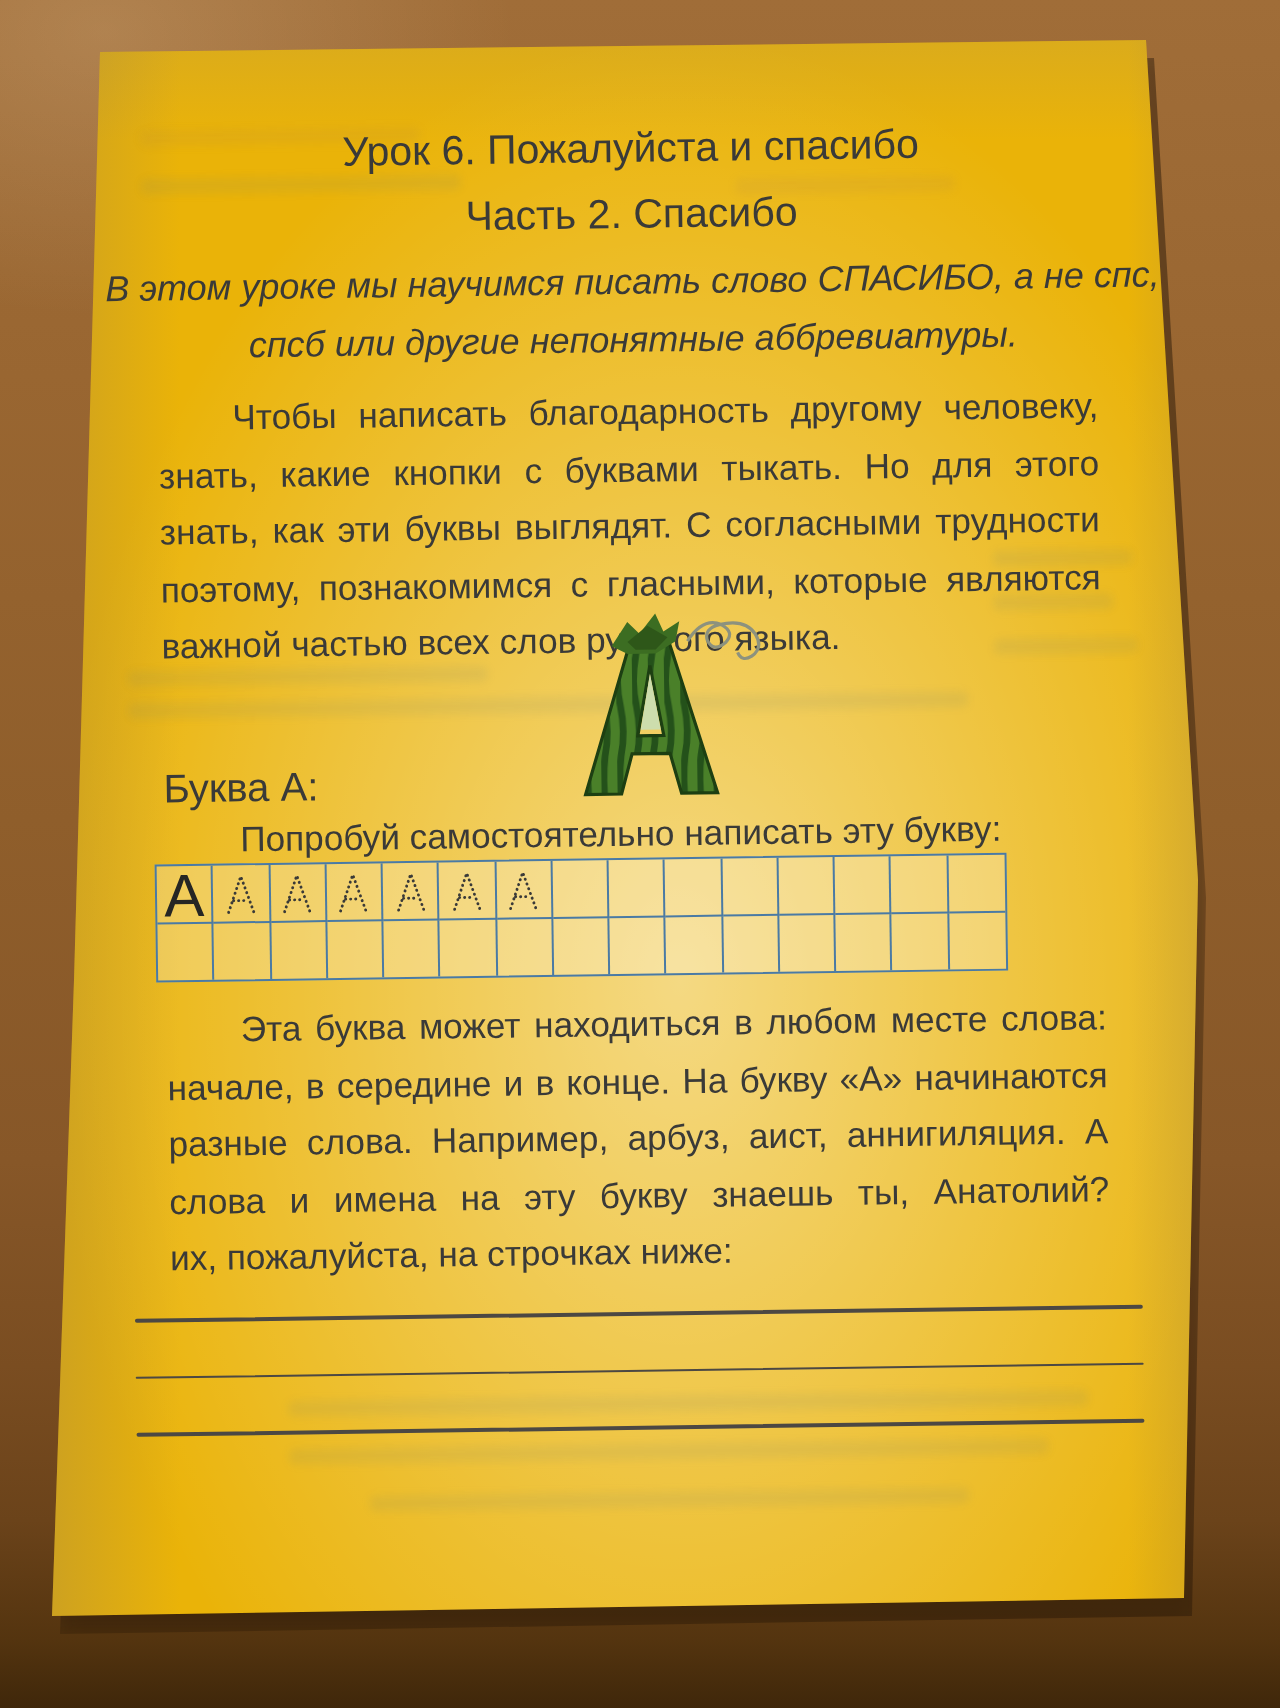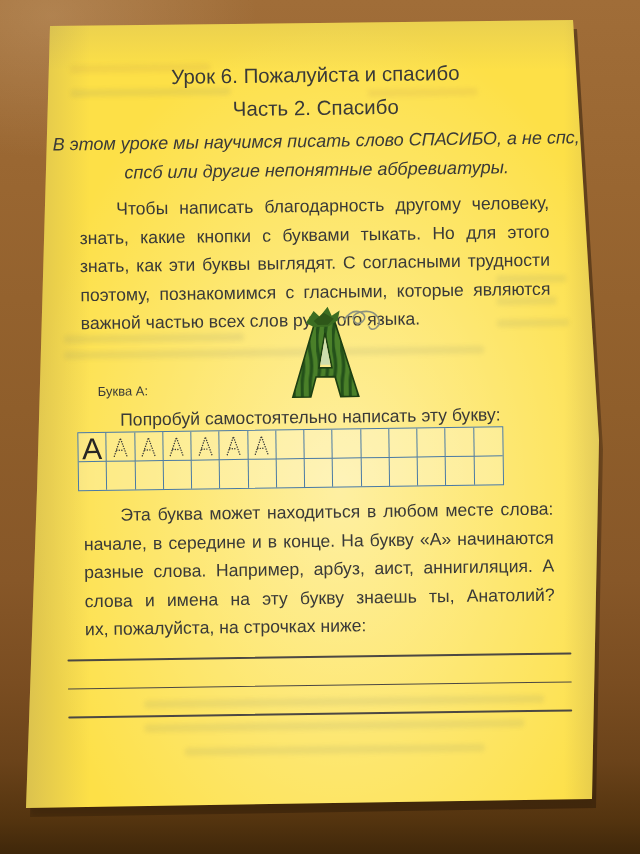--- a/index.html
+++ b/index.html
@@ -12,21 +12,21 @@
     background:radial-gradient(ellipse at 20% 10%,rgba(255,230,190,.18),transparent 70%);}
   
   .paper-shadow{
     position:absolute;left:20px;top:10px;width:582px;height:800px;
     background:rgba(32,17,4,.45);filter:blur(8px);
     transform:translate(4px,9px);
     clip-path:polygon(30px 16px,553px 10px,579px 430px,572px 789px,6px 798px,17px 480px);
   }
   .paper{
     position:absolute;left:20px;top:10px;width:582px;height:800px;
-    background:#fde047;
+    background:#eab308;
     clip-path:polygon(30px 16px,553px 10px,579px 430px,572px 789px,6px 798px,17px 480px);
   }
   .shade{position:absolute;inset:0;pointer-events:none;
     background:
       linear-gradient(90deg,rgba(130,115,95,.30),rgba(130,115,95,0) 70px),
       linear-gradient(270deg,rgba(140,125,100,.25),rgba(140,125,100,0) 38px),
       linear-gradient(180deg,rgba(150,138,115,.22),rgba(150,138,115,0) 60px),
       radial-gradient(ellipse at 55% 60%,rgba(255,255,252,.5),transparent 70%);
   }
   .content{position:absolute;inset:0;transform:rotate(-0.8deg);transform-origin:291px 400px;color:#3a3a38;}
@@ -36,21 +36,21 @@
   .doc-subtitle{top:85px;font-size:20.5px;line-height:25px;}
   .intro{top:117px;font-style:italic;font-size:18px;line-height:28.5px;}
 
   .para{position:absolute;left:62px;width:470px;font-size:17.6px;line-height:28.5px;}
   .para .pline{white-space:nowrap;text-align:justify;}
   .para .pline.just{text-align:justify;text-align-last:justify;white-space:normal;height:28.5px;overflow:hidden;}
   .para .pline.first{text-indent:37px;}
   .p1{top:182px;}
   .p2{top:488px;}
 
-  .letter-label{position:absolute;left:78px;top:371px;font-size:13px;}
+  .letter-label{position:absolute;left:62px;top:371px;font-size:20px;}
   .prompt{position:absolute;left:62px;top:397px;width:470px;font-size:17.6px;text-indent:38px;}
 
   
   .grid{
     position:absolute;left:57px;top:419px;width:424px;
     display:grid;grid-template-columns:repeat(15,1fr);grid-auto-rows:28.5px;
     border:1.8px solid #4a7aa4;background:rgba(255,255,255,.25);
   }
   .cell{border-right:1.3px solid #4a7aa4;border-bottom:1.3px solid #4a7aa4;
     display:flex;align-items:flex-end;justify-content:center;overflow:hidden;}

